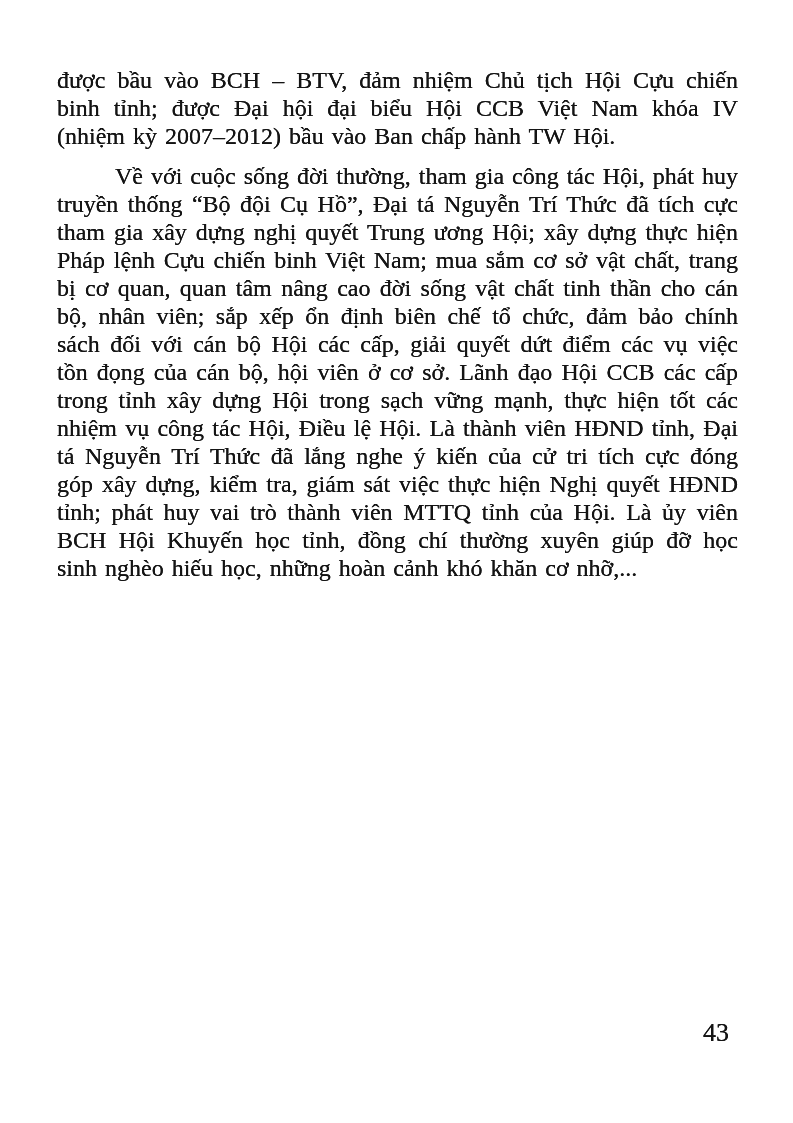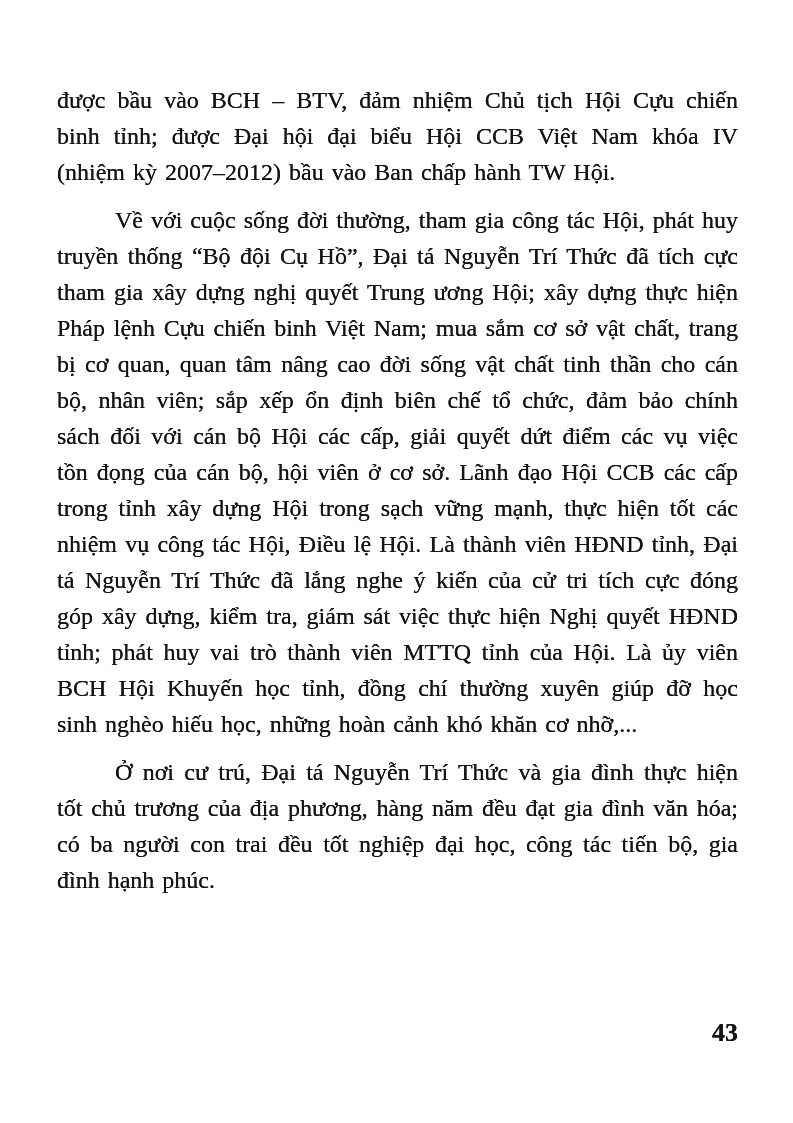--- a/index.html
+++ b/index.html
@@ -16,48 +16,46 @@
     overflow: hidden;
     font-family: "Liberation Serif", "DejaVu Serif", serif;
     color: #141414;
   }
   .text-block {
     position: absolute;
     left: 57px;
     top: 66px;
     width: 681px;
     font-size: 24px;
-    line-height: 36px;
+    line-height: 28px;
     text-align: justify;
     text-justify: inter-word;
     word-spacing: 2px;
     
     text-shadow: 0 0 0.5px currentColor;
-    margin-top: 16px;
   }
   .text-block p {
     margin: 0 0 12px 0;
     padding: 0;
   }
   .text-block p.indent {
     text-indent: 58px;
   }
   .page-number {
     position: absolute;
     top: 1018px;
-    right: 55px;
+    right: 64px;
     font-size: 26px;
-    font-weight: bold;
+    font-weight: normal;
     text-shadow: 0 0 0.5px currentColor;
   }
 </style>
 </head>
 <body>
 
 <div class="scan-page">
   <div class="text-block" id="paragraph-container">
       <p>được bầu vào BCH – BTV, đảm nhiệm Chủ tịch Hội Cựu chiến binh tỉnh; được Đại hội đại biểu Hội CCB Việt Nam khóa IV (nhiệm kỳ 2007–2012) bầu vào Ban chấp hành TW Hội.</p>
       <p class="indent">Về với cuộc sống đời thường, tham gia công tác Hội, phát huy truyền thống “Bộ đội Cụ Hồ”, Đại tá Nguyễn Trí Thức đã tích cực tham gia xây dựng nghị quyết Trung ương Hội; xây dựng thực hiện Pháp lệnh Cựu chiến binh Việt Nam; mua sắm cơ sở vật chất, trang bị cơ quan, quan tâm nâng cao đời sống vật chất tinh thần cho cán bộ, nhân viên; sắp xếp ổn định biên chế tổ chức, đảm bảo chính sách đối với cán bộ Hội các cấp, giải quyết dứt điểm các vụ việc tồn đọng của cán bộ, hội viên ở cơ sở. Lãnh đạo Hội CCB các cấp trong tỉnh xây dựng Hội trong sạch vững mạnh, thực hiện tốt các nhiệm vụ công tác Hội, Điều lệ Hội. Là thành viên HĐND tỉnh, Đại tá Nguyễn Trí Thức đã lắng nghe ý kiến của cử tri tích cực đóng góp xây dựng, kiểm tra, giám sát việc thực hiện Nghị quyết HĐND tỉnh; phát huy vai trò thành viên MTTQ tỉnh của Hội. Là ủy viên BCH Hội Khuyến học tỉnh, đồng chí thường xuyên giúp đỡ học sinh nghèo hiếu học, những hoàn cảnh khó khăn cơ nhỡ,...</p>
-      <p class="indent">Ở nơi cư trú, Đại tá Nguyễn Trí Thức và gia đình thực hiện tốt chủ trương của địa phương, hàng năm đều đạt gia đình văn hóa; có ba người con trai đều tốt nghiệp đại học, công tác tiến bộ, gia đình hạnh phúc.</p>
     </div>
 
   <div class="page-number">43</div>
 </div>
 
 </body></html>

